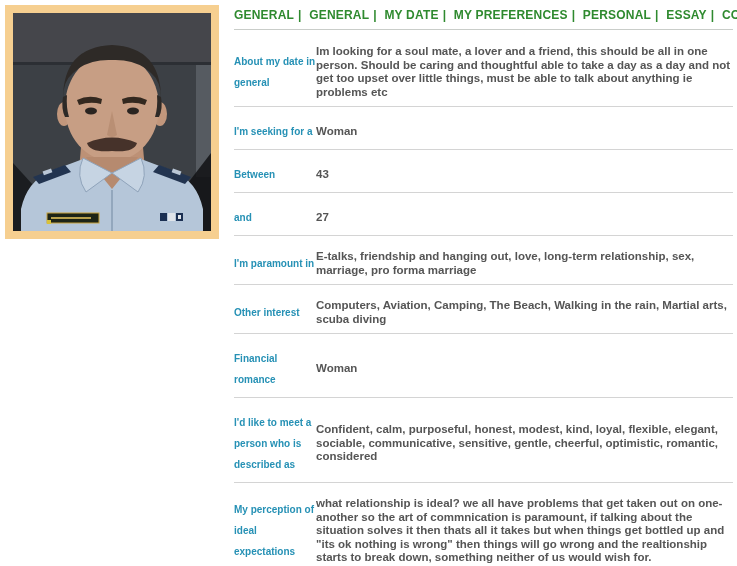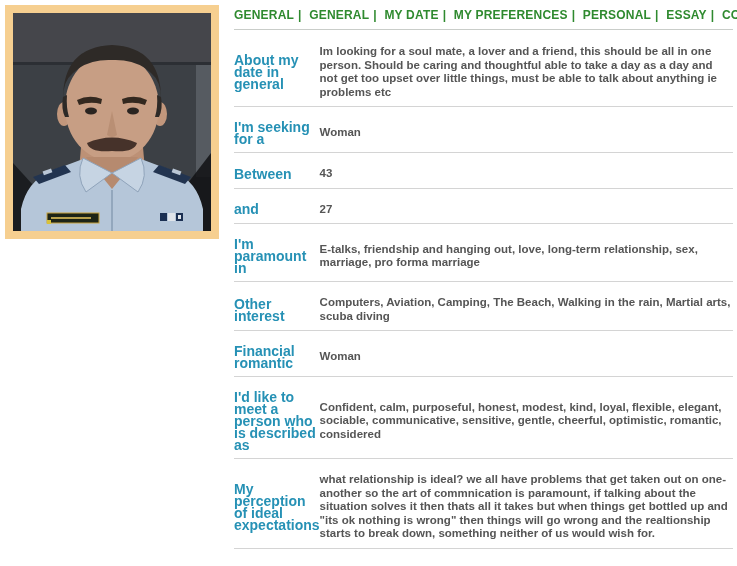--- a/index.html
+++ b/index.html
@@ -39,21 +39,21 @@
   .nav .sep { margin:0 4px; }
 
   
   table.profile { border-collapse:collapse; width:100%; margin-top:1px; }
   table.profile tr { border-bottom:1px solid #d4d4d4; }
   table.profile td {
     font-weight:bold; vertical-align:middle;
     padding:14px 0 7px 0;
   }
   td.lbl {
-    width:82px; font-size:14px; line-height:12px;
+    width:82px; font-size:10px; line-height:21px;
     color:#2691b5; padding-right:4px;margin-left:11px;
   }
   td.val {
     font-size:11.5px; line-height:13.5px;
     color:#555555; padding-right:6px;
   }
 </style>
 </head>
 <body>
 
@@ -160,21 +160,21 @@
     <td class="val">E-talks, friendship and hanging out, love, long-term relationship, sex, marriage, pro forma marriage</td>
   </tr>
 
   <tr>
     <td class="lbl">Other interest</td>
     <td class="val">Computers, Aviation, Camping, The Beach, Walking in the rain, Martial arts, scuba diving</td>
   </tr>
 
 
   <tr>
-    <td class="lbl">Financial romantic</td>
+    <td class="lbl">Financial romance</td>
     <td class="val">Woman</td>
   </tr>
 
   <tr>
     <td class="lbl">I'd like to meet a person who is described as</td>
     <td class="val">Confident, calm, purposeful, honest, modest, kind, loyal, flexible, elegant, sociable, communicative, sensitive, gentle, cheerful, optimistic, romantic, considered</td>
   </tr>
 
 
   <tr>

